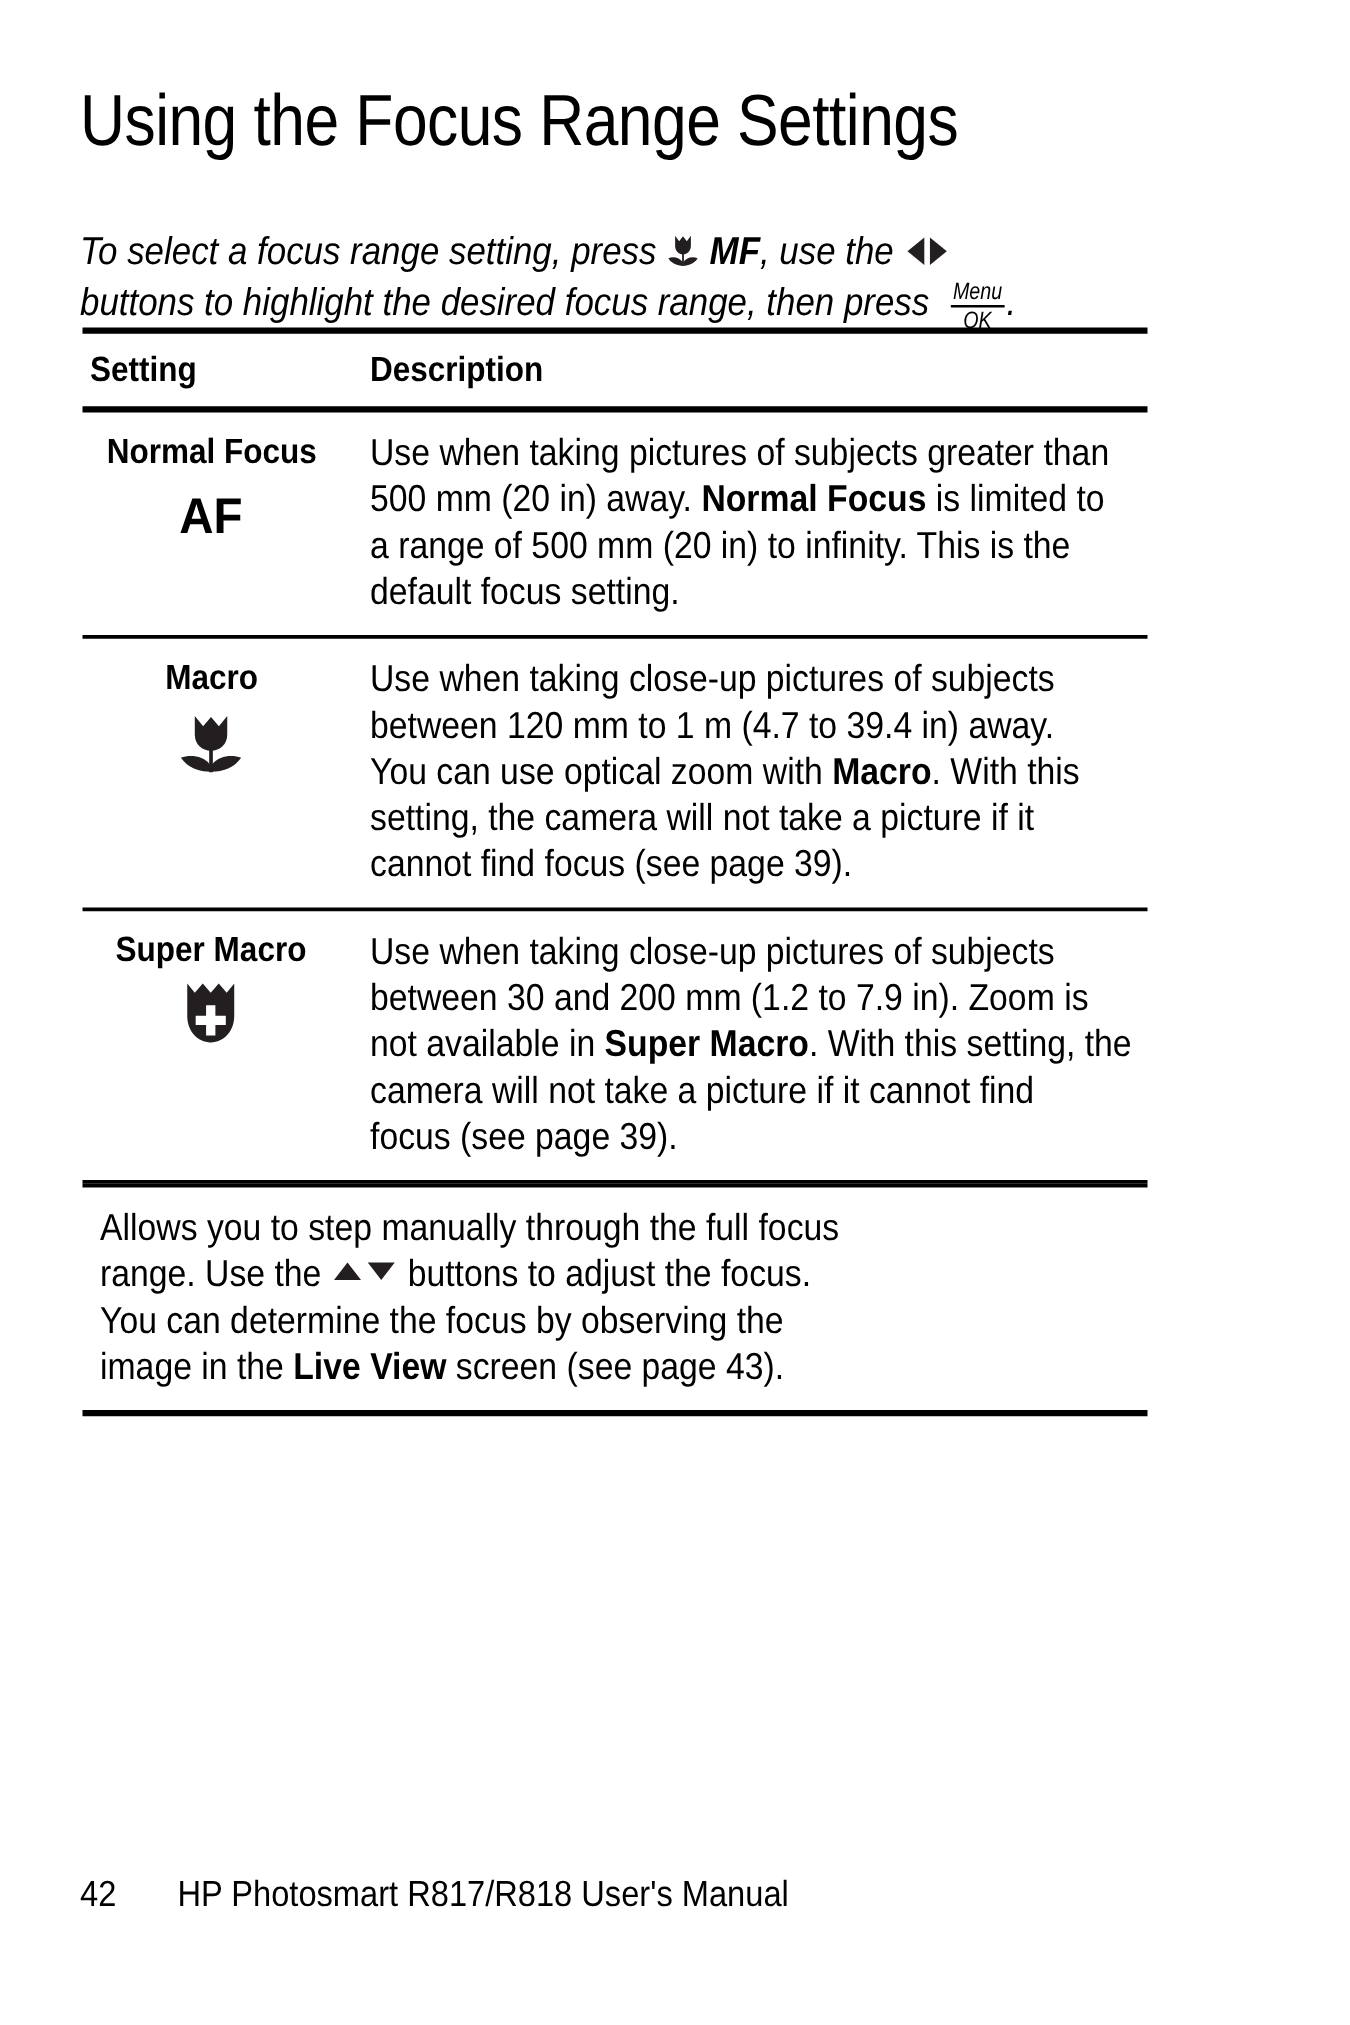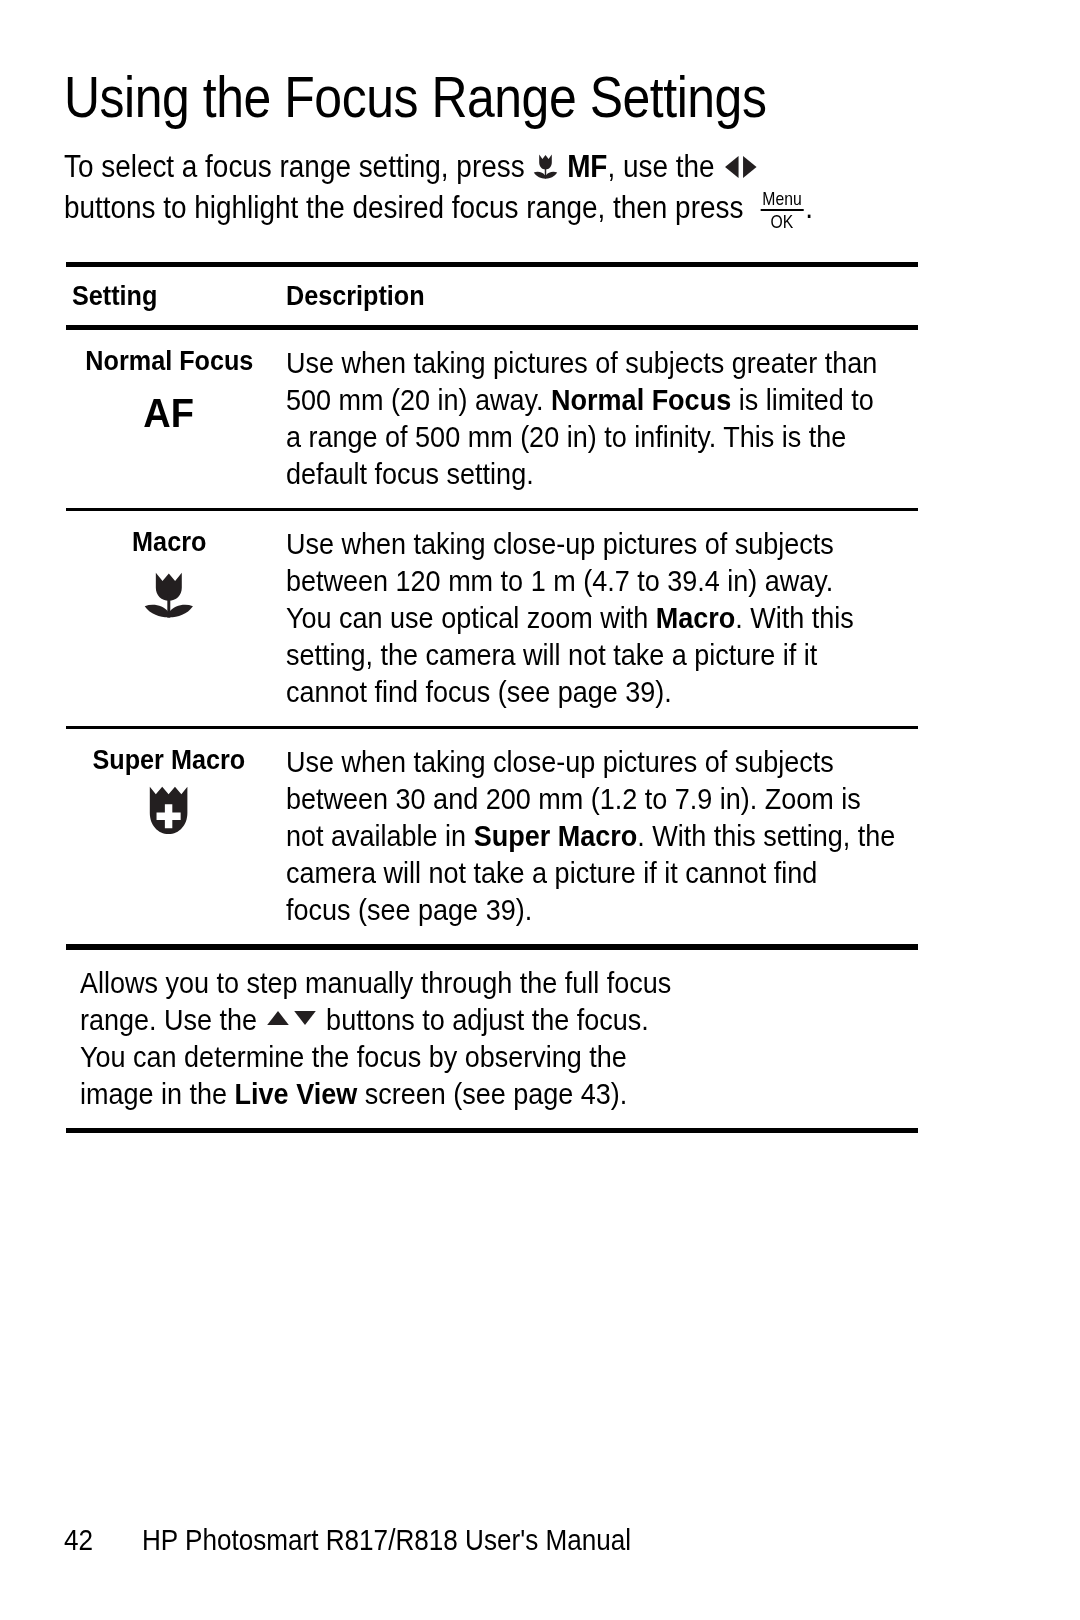--- a/index.html
+++ b/index.html
@@ -33,24 +33,25 @@
     letter-spacing: -0.5px;
     transform: scaleX(0.86);
     transform-origin: left top;
     white-space: nowrap;
   }
 
   
   .intro {
     position: absolute;
     left: 64px;
-    top: 146px;
+    top: 180px;
     width: 880px;
     font-size: 31px;
     line-height: 41px;
+    font-style: italic;
   }
   .intro .line {
     white-space: nowrap;
     transform: scaleX(0.9);
     transform-origin: left top;
     display: block;
     height: 41px;
   }
   .bold { font-weight: 700; }
 
@@ -115,20 +116,21 @@
     width: 100%;
   }
   .rule-thin {
     height: 3px;
     background: #000;
     width: 100%;
   }
   .row {
     display: flex;
     align-items: flex-start;
+    gap: 10px;
   }
   .col-setting {
     width: 206px;
     flex: 0 0 206px;
     box-sizing: border-box;
     padding-top: 14px;
     text-align: center;
   }
   .col-desc {
     flex: 1 1 auto;
@@ -194,21 +196,20 @@
   .svg-icon { display: block; }
 
   
   .footer {
     position: absolute;
     left: 64px;
     top: 1498px;
     font-size: 29px;
     line-height: 36px;
     white-space: nowrap;
-    margin-top: 24px;
   }
   .footer .pg {
     display: inline-block;
     width: 78px;
     transform: scaleX(0.9);
     transform-origin: left top;
   }
   .footer .ft {
     display: inline-block;
     transform: scaleX(0.9);

